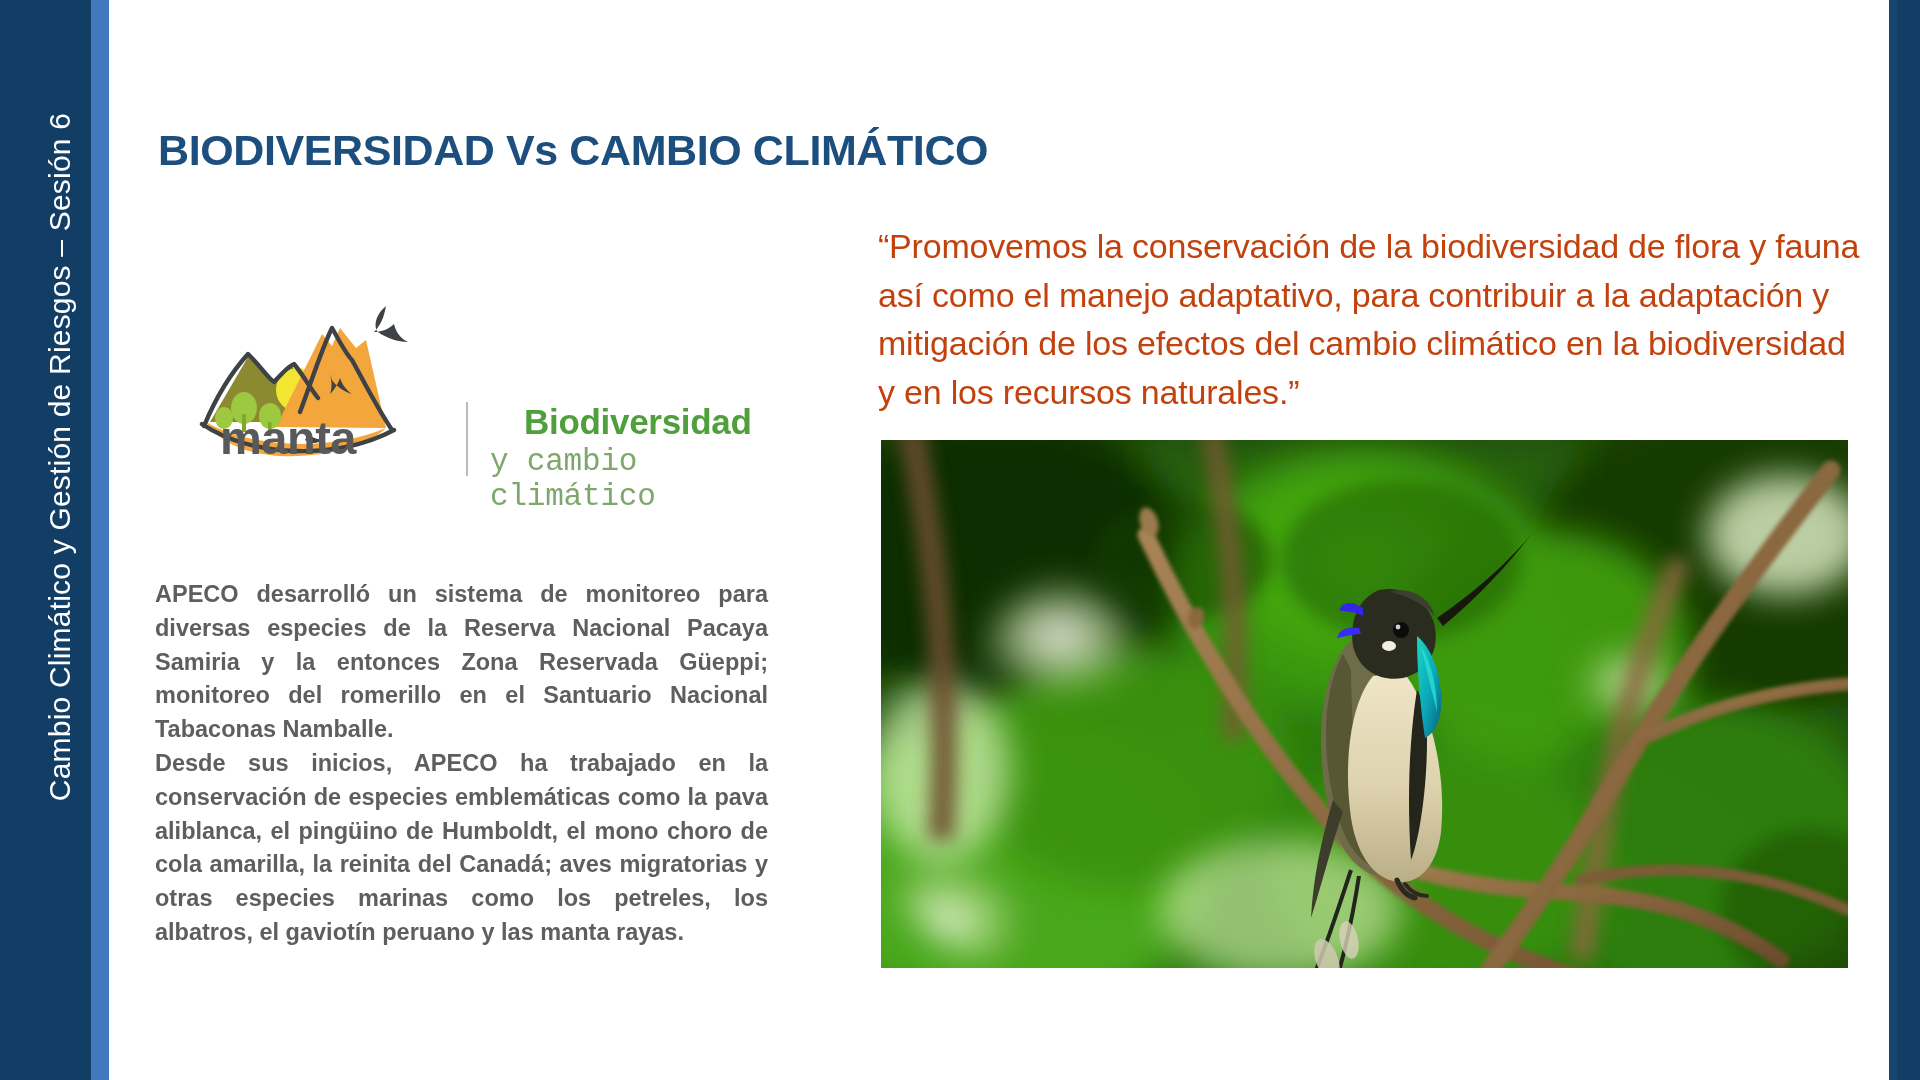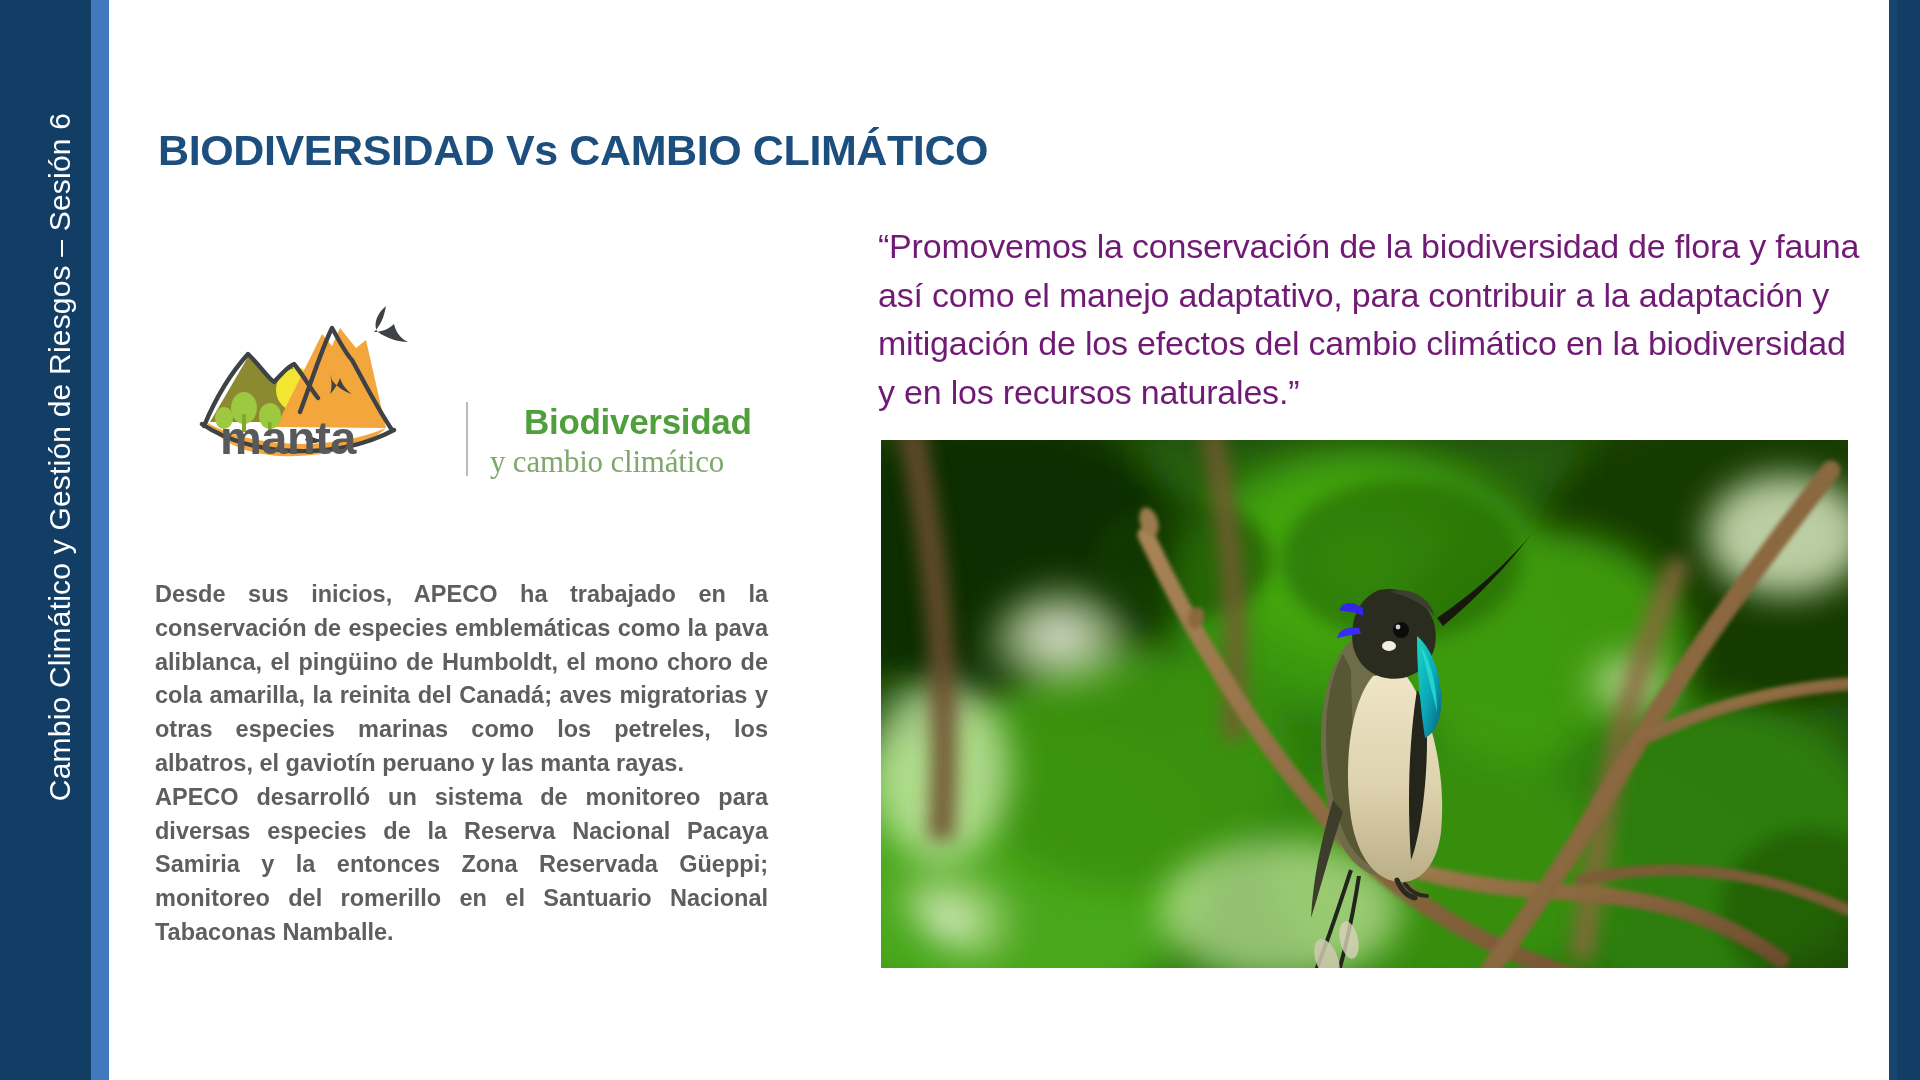--- a/index.html
+++ b/index.html
@@ -70,41 +70,41 @@
     position:absolute; left:310px; top:140px;
     font-size:35px; font-weight:bold; color:#4FA03C;
     letter-spacing:-0.3px;
     font-family:"Liberation Sans", sans-serif;
     margin-left:34px;
   }
   .logo-tag-2 {
     position:absolute; left:310px; top:182px;
     font-size:31px; font-weight:400; color:#7EA86B;
     letter-spacing:-0.2px;
-    font-family:Liberation Serif, serif;
+    font-family:Liberation Mono, monospace;
   }
 
   
   .body-copy {
     position:absolute; left:155px; top:578px; width:613px;
     font-size:23.5px; font-weight:bold;
     line-height:33.8px;
     color:#5E5E5E;
     text-align:justify;
     font-family:"Liberation Sans", sans-serif;
   }
   .body-copy p { text-align:justify; }
   .body-copy p:last-child { text-align:justify; }
 
   
   .quote {
     position:absolute; left:878px; top:222px; width:990px;
     font-size:34px; font-weight:400;
     line-height:48.5px;
-    color:#701a75;
+    color:#c2410c;
     letter-spacing:-0.2px;
     font-family:"Liberation Sans", sans-serif;
   }
 
   
   .photo {
     position:absolute; left:881px; top:440px; width:967px; height:528px;
     overflow:hidden;
     background:#1d3d07;
   }
@@ -157,22 +157,22 @@
       </svg>
     </div>
 
     <div class="logo-word">manta</div>
     <div class="logo-divider"></div>
     <div class="logo-tag-1">Biodiversidad</div>
     <div class="logo-tag-2">y cambio climático</div>
   </div>
 
   <div class="body-copy">
+    <p>APECO desarrolló un sistema de monitoreo para diversas especies de la Reserva Nacional Pacaya Samiria y la entonces Zona Reservada Güeppi; monitoreo del romerillo en el Santuario Nacional Tabaconas Namballe.</p>
     <p>Desde sus inicios, APECO ha trabajado en la conservación de especies emblemáticas como la pava aliblanca, el pingüino de Humboldt, el mono choro de cola amarilla, la reinita del Canadá; aves migratorias y otras especies marinas como los petreles, los albatros, el gaviotín peruano y las manta rayas.</p>
-    <p>APECO desarrolló un sistema de monitoreo para diversas especies de la Reserva Nacional Pacaya Samiria y la entonces Zona Reservada Güeppi; monitoreo del romerillo en el Santuario Nacional Tabaconas Namballe.</p>
   </div>
 
   <div class="quote">“Promovemos la conservación de la biodiversidad de flora y fauna así como el manejo adaptativo, para contribuir a la adaptación y mitigación de los efectos del cambio climático en la biodiversidad y en los recursos naturales.”</div>
 
   <div class="photo">
     <svg viewBox="0 0 967 528" xmlns="http://www.w3.org/2000/svg" preserveAspectRatio="xMidYMid slice">
       <defs>
         <radialGradient id="glow1" cx="28%" cy="38%" r="34%">
           <stop offset="0%" stop-color="#ffffff" stop-opacity="0.95"></stop>
           <stop offset="55%" stop-color="#dff0b8" stop-opacity="0.55"></stop>

